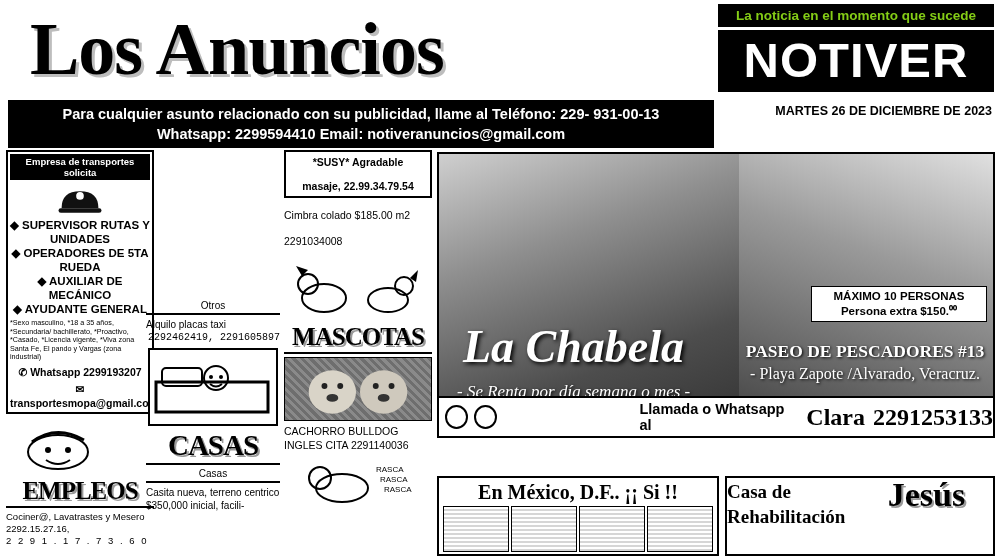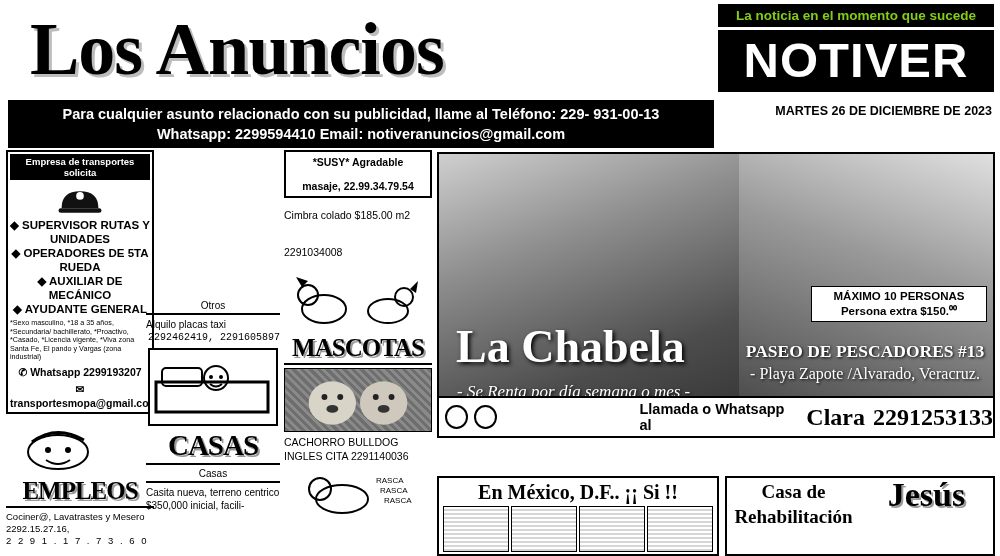--- a/index.html
+++ b/index.html
@@ -93,22 +93,22 @@
 
   
   .c4{left:437px;top:152px;width:558px;height:286px;border:2px solid #000;overflow:hidden;background:#2b2b2b;}
   .chabela-photo{position:absolute;left:0;top:0;width:300px;height:314px;
     background:linear-gradient(160deg,#cfcfcf 0%,#8f8f8f 30%,#4d4d4d 65%,#2a2a2a 100%);
   }
   .chabela-photo2{position:absolute;left:300px;top:0;width:254px;height:314px;
     background:linear-gradient(200deg,#e0e0e0 0%,#9a9a9a 35%,#5a5a5a 75%,#303030 100%);
   }
   .chabela-script{
-    position:absolute;left:17px;top:168px;width:290px;
-    font-family:"Liberation Serif", serif;font-weight:bold;
+    position:absolute;left:24px;top:168px;width:290px;
+    font-family:"Liberation Serif", serif;font-style:italic;font-weight:bold;
     font-size:46px;color:#fff;line-height:50px;
     text-shadow:2px 2px 4px #000;
   }
   .chabela-sub{
     position:absolute;left:18px;top:228px;width:290px;
     font-family:"Liberation Serif", serif;font-style:italic;
     font-size:17px;color:#fff;text-shadow:1px 1px 3px #000;
   }
   .maxbox{
     position:absolute;right:6px;top:132px;width:174px;background:#fff;border:1px solid #000;
@@ -125,21 +125,21 @@
     display:flex;align-items:center;
   }
   .ad-footer .lbl{font-size:14.5px;font-weight:bold;margin-left:142px;}
   .ad-footer .phone{font-family:"Liberation Serif", serif;font-weight:bold;font-size:24px;margin-left:12px;}
   .soc{width:20px;height:20px;border:2px solid #000;border-radius:50%;margin-left:6px;display:inline-block;}
 
   
   .b1{left:437px;top:476px;width:282px;height:80px;border:2px solid #000;overflow:hidden;}
   .b1 .ttl{font-family:"Liberation Serif", serif;font-weight:bold;font-size:20px;text-align:center;line-height:24px;padding-top:2px;}
   .b2{left:725px;top:476px;width:270px;height:80px;border:2px solid #000;overflow:hidden;}
-  .b2 .ttl{font-family:"Liberation Serif", serif;font-weight:bold;font-size:19px;text-align:center;line-height:22px;padding-top:3px;}
+  .b2 .ttl{font-family:"Liberation Serif", serif;font-weight:bold;font-size:19px;text-align:left;line-height:22px;padding-top:3px;}
   .jesus{
     font-family:"Liberation Serif", serif;font-weight:bold;font-size:34px;
     text-shadow:2px 2px 0 #9a9a9a;text-align:center;line-height:34px;
   }
 
   .mini-news{display:flex;gap:2px;padding:2px 4px;}
   .mini-news div{flex:1;height:44px;border:1px solid #000;background:
     repeating-linear-gradient(0deg,#d6d6d6 0 2px,#ffffff 2px 4px);}
 </style>
 </head>
@@ -223,21 +223,21 @@
     <div class="txt" style="text-align:left;">Casita nueva, terreno centrico $350,000 inicial, facili-</div>
   </div>
 
   <div class="col c3">
     <div class="box">
       <div>*SUSY* Agradable</div>
       <div style="height:10px;"></div>
       <div>masaje, 22.99.34.79.54</div>
     </div>
     <div class="txt" style="margin-top:10px;">Cimbra colado $185.00 m2</div>
-    <div class="txt" style="margin-top:23px;">2291034008</div>
+    <div class="txt" style="margin-top:12px;">2291034008</div>
 
     <svg viewBox="0 0 148 62" style="width:148px;height:62px;margin-top:10px;">
       <ellipse cx="40" cy="40" rx="22" ry="14" fill="none" stroke="#000" stroke-width="2"></ellipse>
       <circle cx="24" cy="26" r="10" fill="none" stroke="#000" stroke-width="2"></circle>
       <path d="M18 18 l-6-10 l12 4z" fill="#000"></path>
       <ellipse cx="104" cy="42" rx="20" ry="12" fill="none" stroke="#000" stroke-width="2"></ellipse>
       <circle cx="120" cy="28" r="9" fill="none" stroke="#000" stroke-width="2"></circle>
       <path d="M126 20 l8-8 l-2 12z" fill="#000"></path>
     </svg>
     <div class="mascotas-word">MASCOTAS</div>

